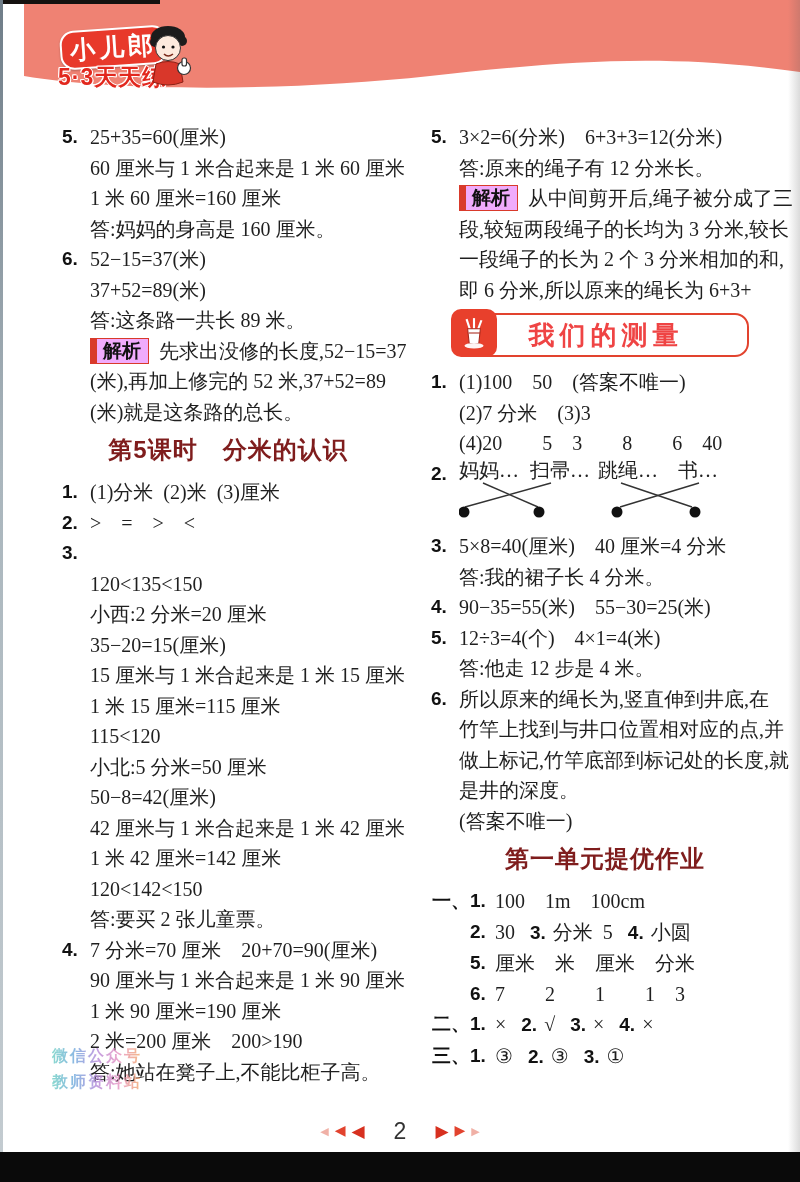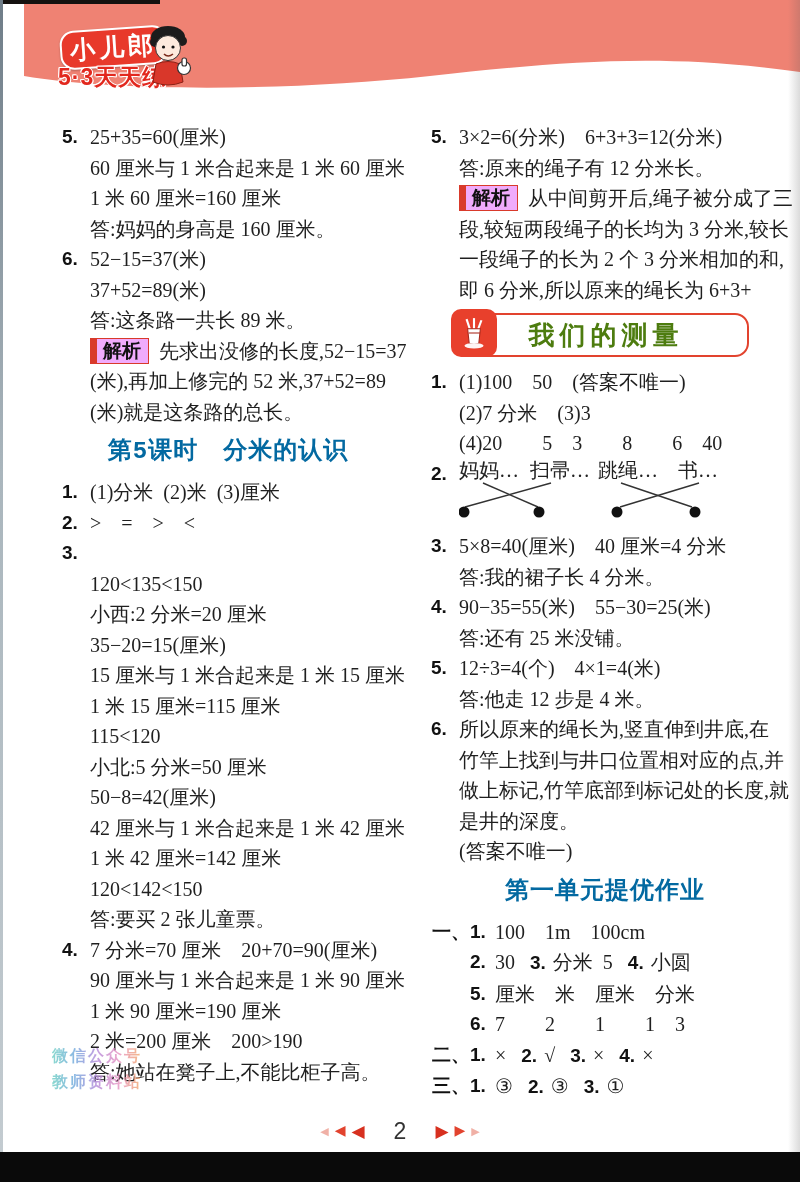--- a/index.html
+++ b/index.html
@@ -32,28 +32,28 @@
              font-weight:700;font-size:19px;color:#111;}
   .line.u{padding-left:64px;}
   .line.u .num{left:39px;}
   .t{color:#1f1f1f;}
   .b{font-family:"Liberation Sans",sans-serif;font-weight:700;font-size:19px;color:#111;
      margin-right:7px;}
   .t + .b{margin-left:15px;}
   .badge{display:inline-block;border:1.5px solid #d93a2b;border-left:7px solid #d93a2b;
          background:#f0abfc;color:#111;font-family:"Liberation Sans",sans-serif;font-weight:700;
          font-size:19px;line-height:24px;padding:0 7px 0 6px;margin-right:10px;vertical-align:1px;}
-  .red-title{color:#0369a1;font-family:Liberation Mono, monospace;font-weight:700;
+  .red-title{color:#7f1d1d;font-family:Liberation Sans, sans-serif;font-weight:700;
              font-size:24px;text-align:center;letter-spacing:1px;margin:7px 0 11px;}
   
   .banner{position:relative;height:48px;margin:5px 0 9px 20px;}
   .banner-pill{position:absolute;left:12px;right:30px;top:3px;height:40px;background:#fff;
                border:2.5px solid #e2432e;border-radius:14px;display:flex;align-items:center;
                justify-content:center;}
-  .banner-pill span{color:#4d7c0f;font-family:"Liberation Sans",sans-serif;font-weight:800;
+  .banner-pill span{color:#ef4444;font-family:"Liberation Sans",sans-serif;font-weight:800;
                     font-size:26px;letter-spacing:5px;text-align:right;}
   .banner-icon{position:absolute;left:0;top:-1px;width:46px;height:48px;background:#e8402c;
                border-radius:10px;z-index:2;display:flex;align-items:center;justify-content:center;}
   
   .match-svg text{font-size:20px;fill:#222;font-family:"Liberation Serif","DejaVu Serif",serif;}
   
   .footer{position:absolute;left:0;top:1116px;width:800px;height:30px;display:flex;
           align-items:center;justify-content:center;z-index:3;}
   .pagenum{font-family:"Liberation Sans",sans-serif;font-size:23px;color:#333;margin:0 26px;}
   .arr{font-size:15px;line-height:1;margin:0 3px;}
@@ -182,21 +182,20 @@
         <circle cx="80" cy="53" r="5.5" fill="#111"></circle>
         <circle cx="158" cy="53" r="5.5" fill="#111"></circle>
         <circle cx="236" cy="53" r="5.5" fill="#111"></circle>
       </svg>
     </div>
 
     <div>
         <div class="line"><span class="num">3.</span><span class="t">5×8=40(厘米) 40 厘米=4 分米</span></div>
         <div class="line"><span class="t">答:我的裙子长 4 分米。</span></div>
         <div class="line"><span class="num">4.</span><span class="t">90−35=55(米) 55−30=25(米)</span></div>
-        <div class="line"><span class="t">答:还有 25 米没铺。</span></div>
         <div class="line"><span class="num">5.</span><span class="t">12÷3=4(个) 4×1=4(米)</span></div>
         <div class="line"><span class="t">答:他走 12 步是 4 米。</span></div>
         <div class="line"><span class="num">6.</span><span class="t">所以原来的绳长为,竖直伸到井底,在</span></div>
         <div class="line"><span class="t">竹竿上找到与井口位置相对应的点,并</span></div>
         <div class="line"><span class="t">做上标记,竹竿底部到标记处的长度,就</span></div>
         <div class="line"><span class="t">是井的深度。</span></div>
         <div class="line"><span class="t">(答案不唯一)</span></div>
       </div>
 
     <div class="red-title">第一单元提优作业</div>

